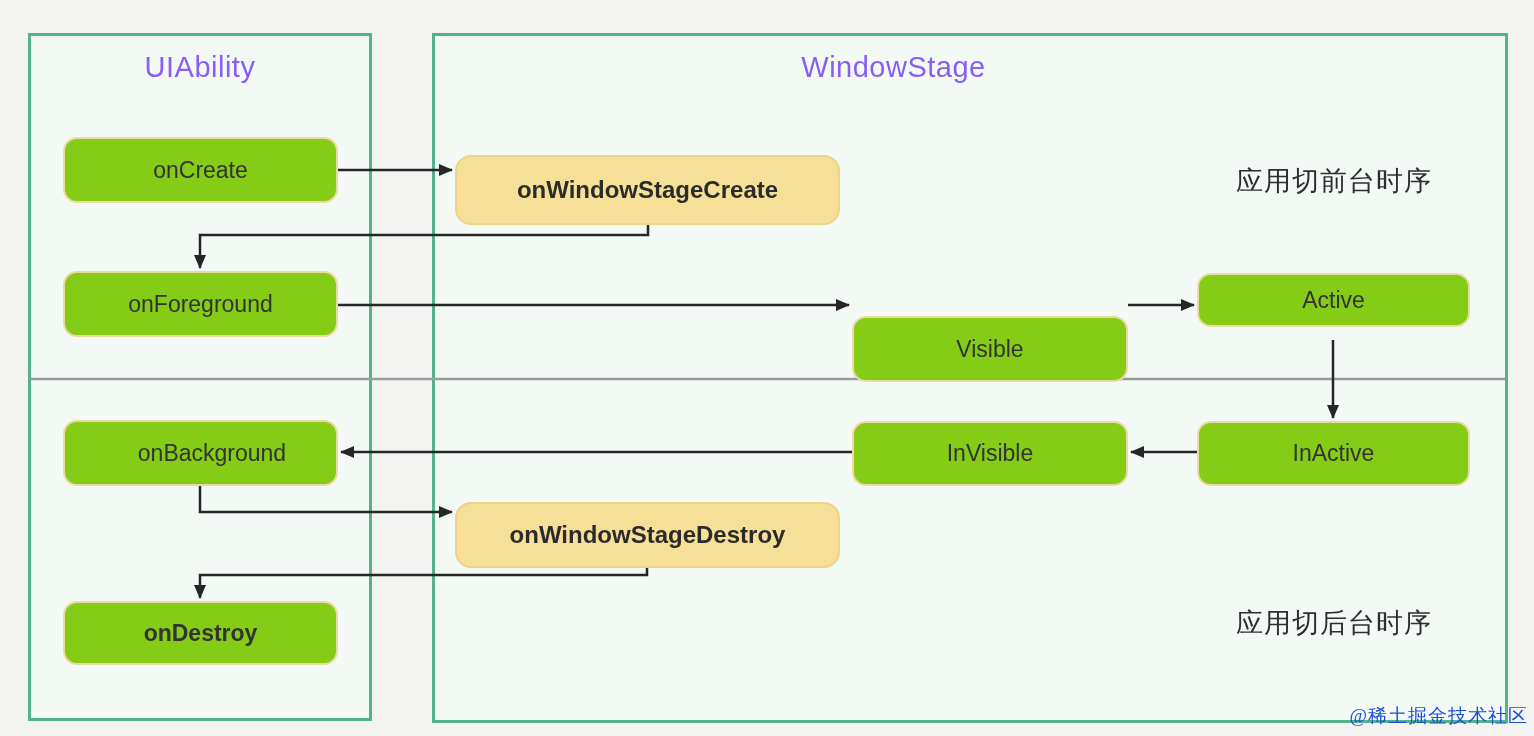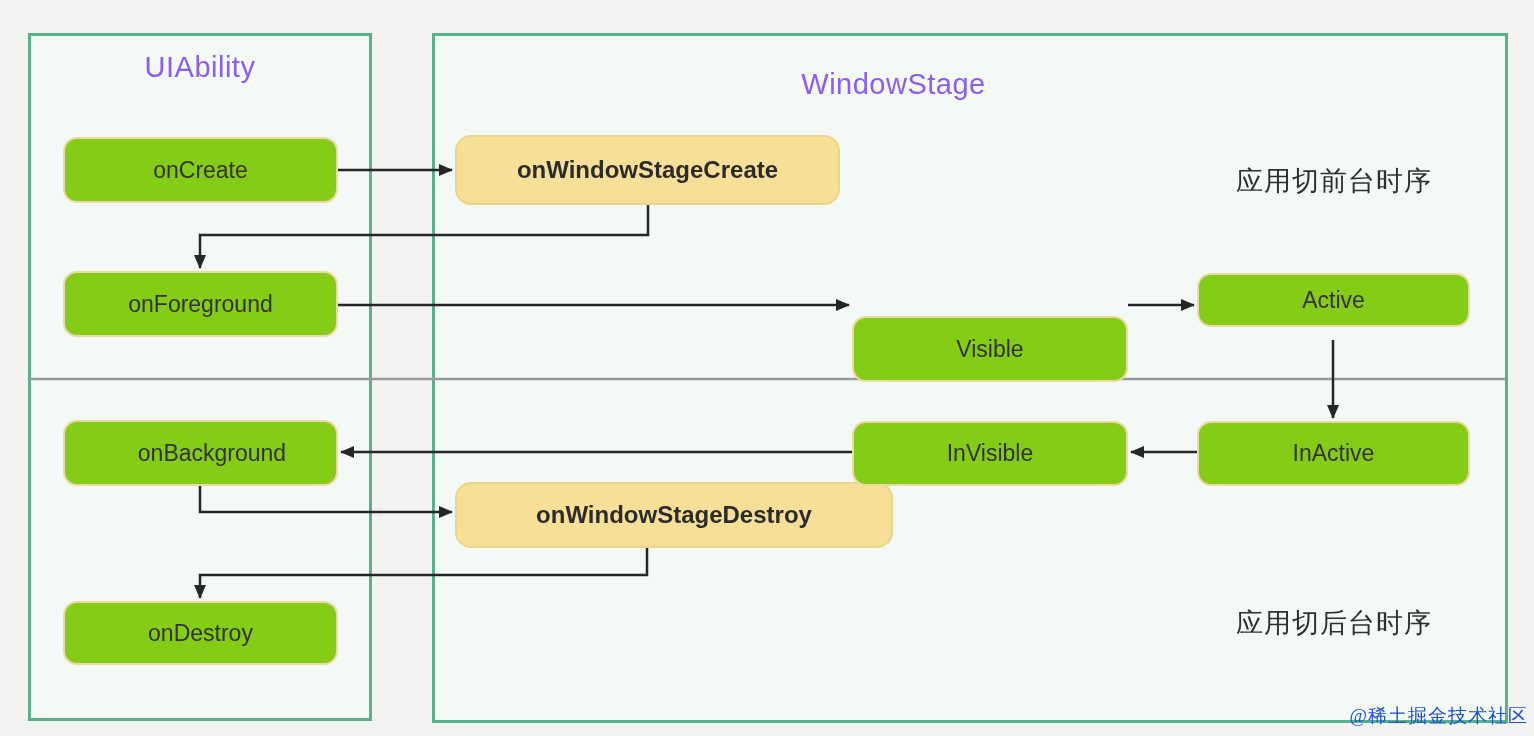--- a/index.html
+++ b/index.html
@@ -26,41 +26,42 @@
   .panel-title {
     position: absolute;
     width: 100%;
     text-align: center;
     font-size: 29px;
     font-weight: 500;
     color: #8b5cf6;
     letter-spacing: 0.5px;
   }
   .panel-title-left  { top: 51px; left: 28px;  width: 344px; }
-  .panel-title-right { top: 51px; left: 432px; width: 923px; margin-top: 17px; }
+  .panel-title-right { top: 51px; left: 432px; width: 923px; }
   .node {
     position: absolute;
     box-sizing: border-box;
     background: #84cc16;
     border: 2px solid #edd9a3;
     border-radius: 14px;
     display: flex;
     align-items: center;
     justify-content: center;
     font-size: 23px;
     color: #333333;
     z-index: 2;
   }
   .node.highlight {
     background: #f6df96;
     border: 2px solid #ecd488;
     border-radius: 16px;
     font-weight: 700;
     font-size: 24px;
     color: #2b2b2b;
+    margin-top: 20px;
   }
   .wires {
     position: absolute;
     left: 0; top: 0;
     width: 1534px;
     height: 736px;
     z-index: 1;
     pointer-events: none;
   }
   .annotation {
@@ -82,23 +83,23 @@
     font-family: "Liberation Serif", serif;
     letter-spacing: 1px;
     z-index: 3;
     white-space: nowrap;
     margin-left: 37px;
   }
   
   #n-oncreate      { left: 63px;   top: 137px; width: 275px; height: 66px; }
   #n-onforeground  { left: 63px;   top: 271px; width: 275px; height: 66px; }
   #n-onbackground  { left: 63px;   top: 420px; width: 275px; height: 66px; padding-left: 23px; }
-  #n-ondestroy     { left: 63px;   top: 601px; width: 275px; height: 64px; }
+  #n-ondestroy     { left: 63px;   top: 601px; width: 275px; height: 64px; font-weight: bold; }
   #n-onwscreate    { left: 455px;  top: 135px; width: 385px; height: 70px; }
-  #n-onwsdestroy   { left: 455px;  top: 482px; width: 438px; height: 66px; }
+  #n-onwsdestroy   { left: 455px;  top: 482px; width: 385px; height: 66px; }
   #n-visible       { left: 852px;  top: 272px; width: 276px; height: 66px; margin-top: 44px; }
   #n-active        { left: 1197px; top: 273px; width: 273px; height: 54px; }
   #n-invisible     { left: 852px;  top: 421px; width: 276px; height: 65px; }
   #n-inactive      { left: 1197px; top: 421px; width: 273px; height: 65px; }
 </style>
 </head>
 <body>
 
 <div class="canvas">
 

